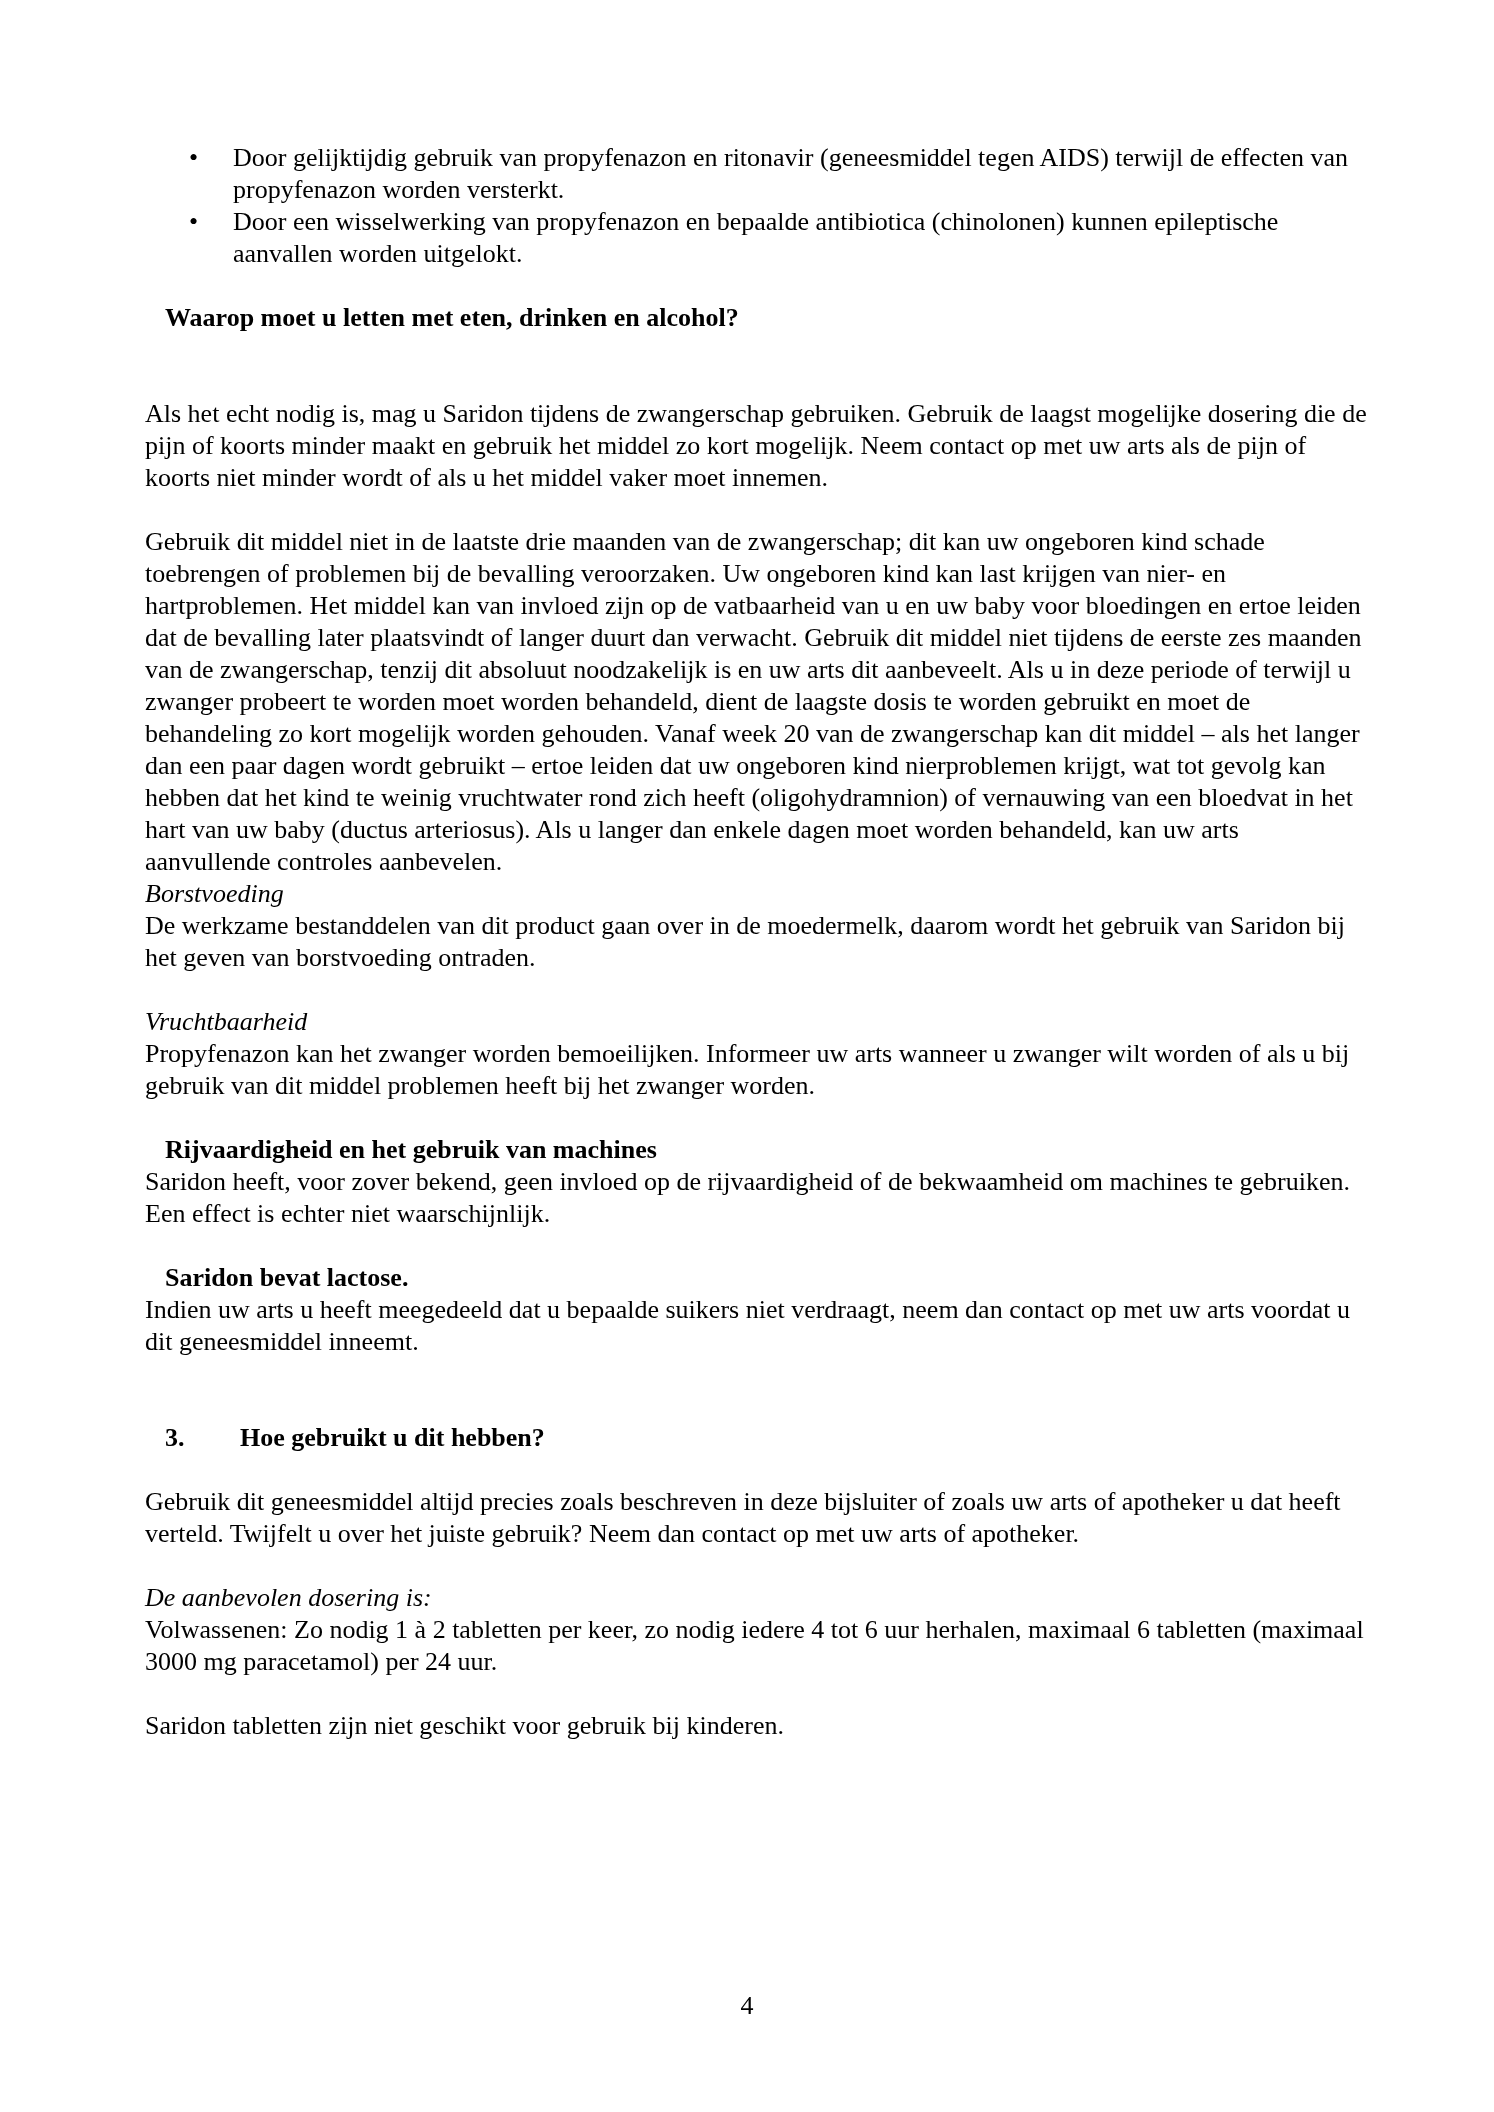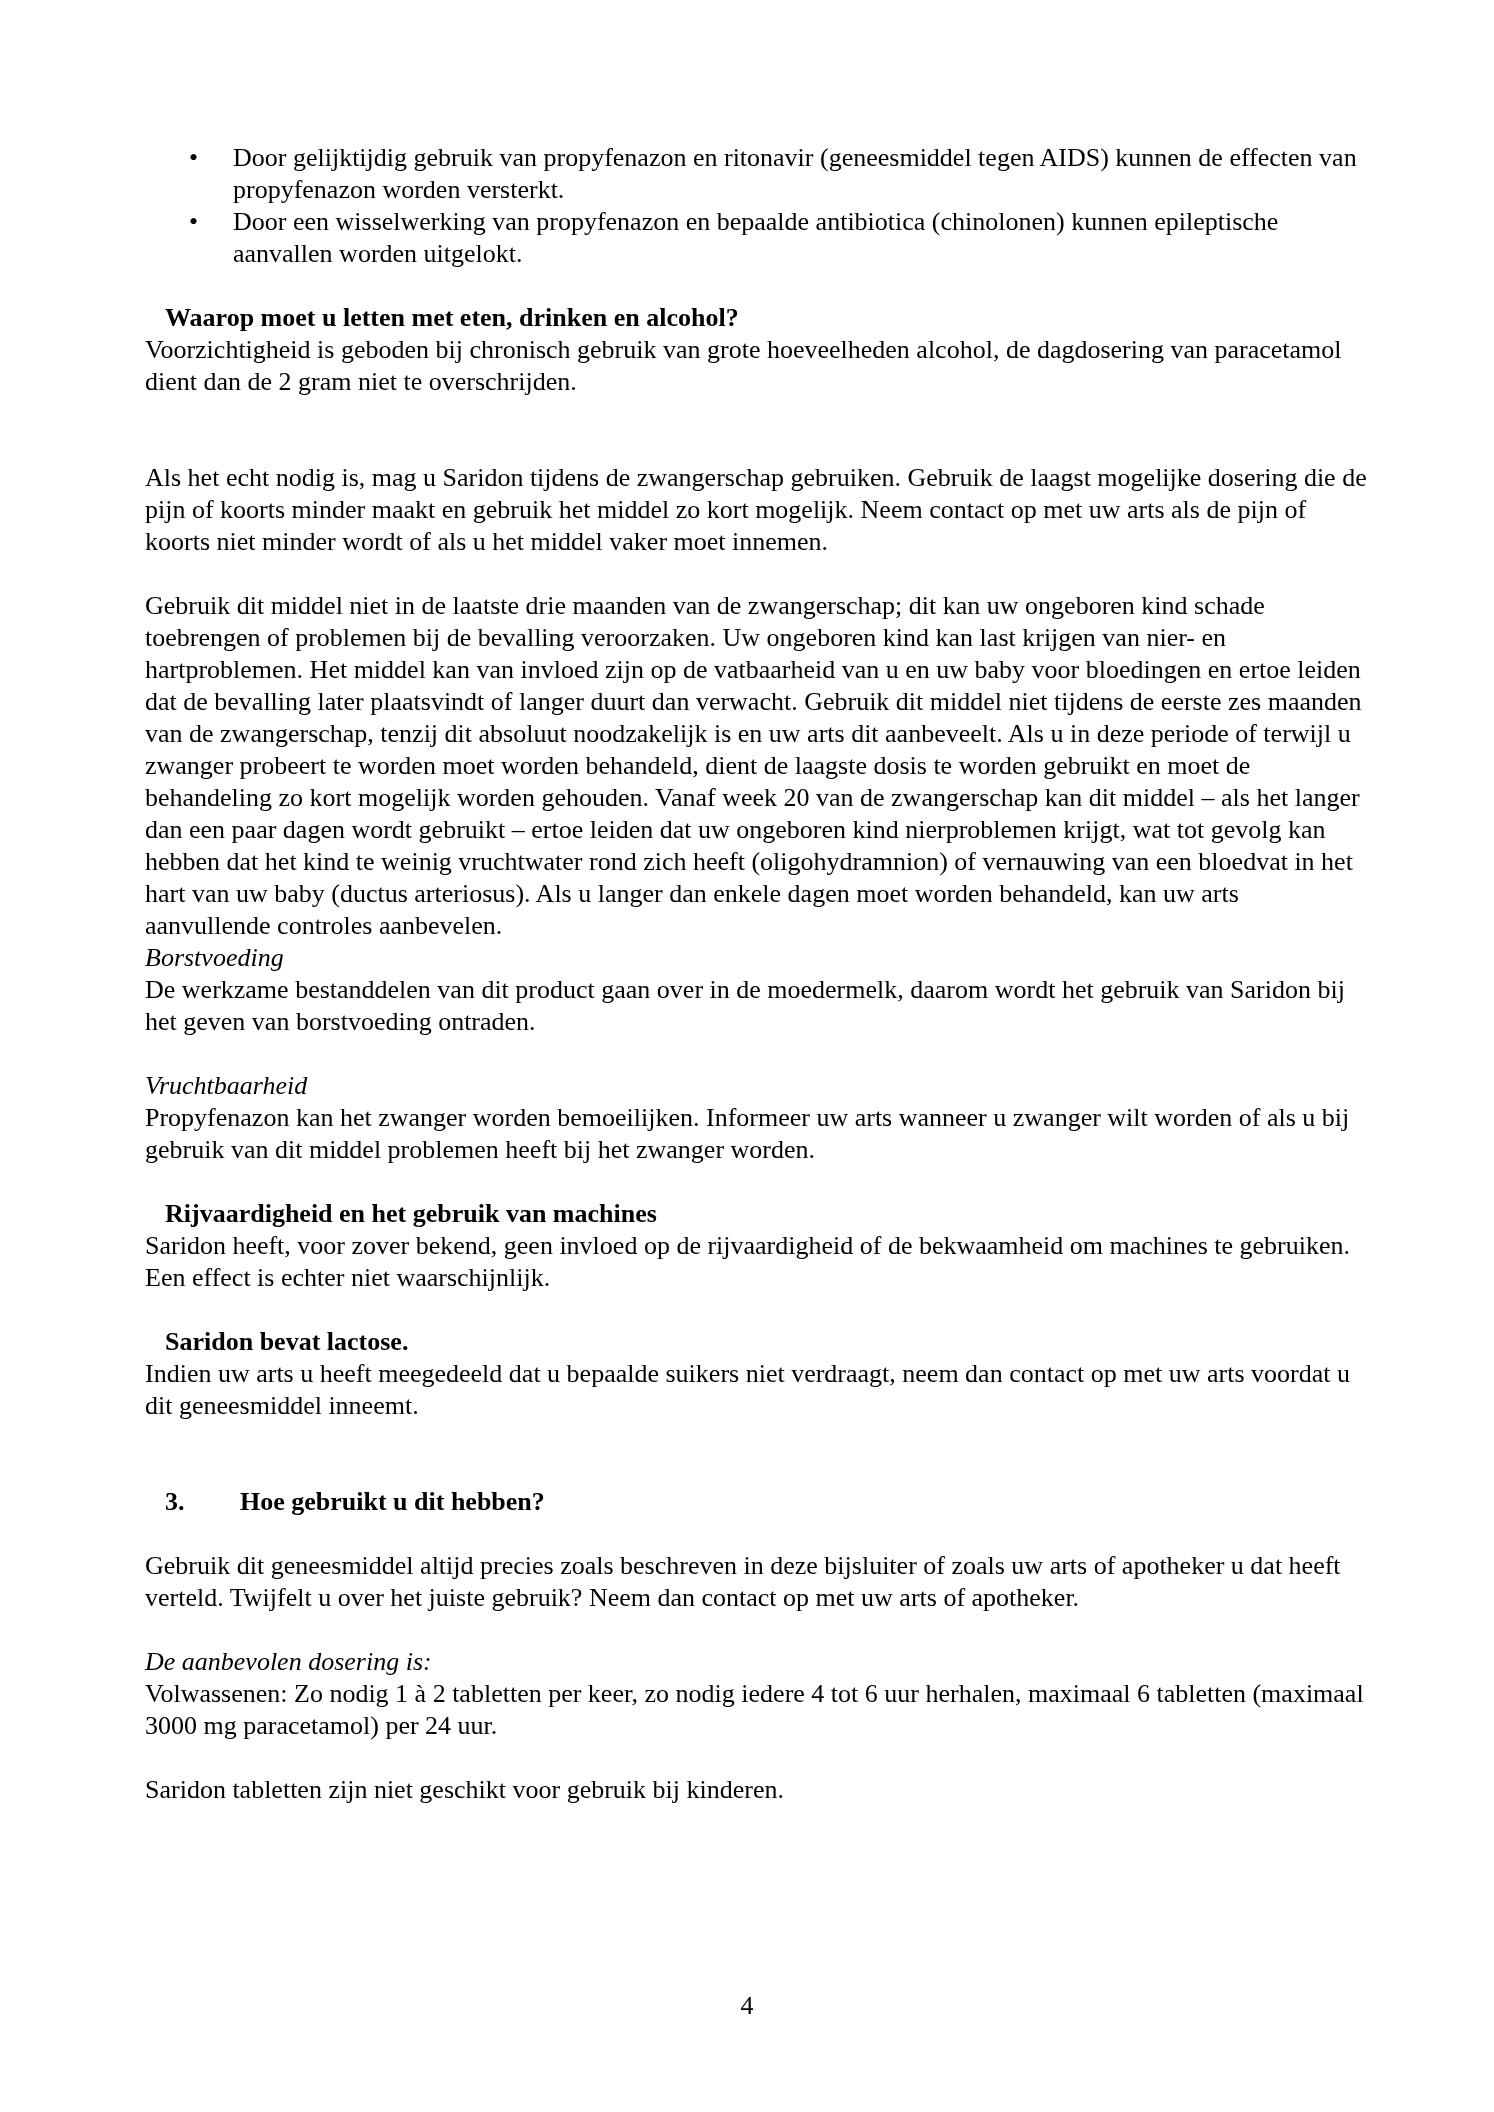--- a/index.html
+++ b/index.html
@@ -56,26 +56,25 @@
     font-size: 26px;
     line-height: 32px;
   }
 </style>
 </head>
 <body>
 
 <div class="page">
   <div class="content" id="doc-content">
       <ul class="bullets">
-        <li class="bullet">Door gelijktijdig gebruik van propyfenazon en ritonavir (geneesmiddel tegen AIDS) kunnen de effecten van propyfenazon worden versterkt.</li>
+        <li class="bullet">Door gelijktijdig gebruik van propyfenazon en ritonavir (geneesmiddel tegen AIDS) terwijl de effecten van propyfenazon worden versterkt.</li>
         <li class="bullet">Door een wisselwerking van propyfenazon en bepaalde antibiotica (chinolonen) kunnen epileptische aanvallen worden uitgelokt.</li>
       </ul>
       <div class="spacer"></div>
       <div class="heading">Waarop moet u letten met eten, drinken en alcohol?</div>
-      <div class="para">Voorzichtigheid is geboden bij chronisch gebruik van grote hoeveelheden alcohol, de dagdosering van paracetamol dient dan de 2 gram niet te overschrijden.</div>
       <div class="spacer"></div>
       <div class="spacer"></div>
       <div class="para">Als het echt nodig is, mag u Saridon tijdens de zwangerschap gebruiken. Gebruik de laagst mogelijke dosering die de pijn of koorts minder maakt en gebruik het middel zo kort mogelijk. Neem contact op met uw arts als de pijn of koorts niet minder wordt of als u het middel vaker moet innemen.</div>
       <div class="spacer"></div>
       <div class="para">Gebruik dit middel niet in de laatste drie maanden van de zwangerschap; dit kan uw ongeboren kind schade toebrengen of problemen bij de bevalling veroorzaken. Uw ongeboren kind kan last krijgen van nier- en hartproblemen. Het middel kan van invloed zijn op de vatbaarheid van u en uw baby voor bloedingen en ertoe leiden dat de bevalling later plaatsvindt of langer duurt dan verwacht. Gebruik dit middel niet tijdens de eerste zes maanden van de zwangerschap, tenzij dit absoluut noodzakelijk is en uw arts dit aanbeveelt. Als u in deze periode of terwijl u zwanger probeert te worden moet worden behandeld, dient de laagste dosis te worden gebruikt en moet de behandeling zo kort mogelijk worden gehouden. Vanaf week 20 van de zwangerschap kan dit middel – als het langer dan een paar dagen wordt gebruikt – ertoe leiden dat uw ongeboren kind nierproblemen krijgt, wat tot gevolg kan hebben dat het kind te weinig vruchtwater rond zich heeft (oligohydramnion) of vernauwing van een bloedvat in het hart van uw baby (ductus arteriosus). Als u langer dan enkele dagen moet worden behandeld, kan uw arts aanvullende controles aanbevelen.</div>
       <div class="subheading">Borstvoeding</div>
       <div class="para">De werkzame bestanddelen van dit product gaan over in de moedermelk, daarom wordt het gebruik van Saridon bij het geven van borstvoeding ontraden.</div>
       <div class="spacer"></div>
       <div class="subheading">Vruchtbaarheid</div>
       <div class="para">Propyfenazon kan het zwanger worden bemoeilijken. Informeer uw arts wanneer u zwanger wilt worden of als u bij gebruik van dit middel problemen heeft bij het zwanger worden.</div>

